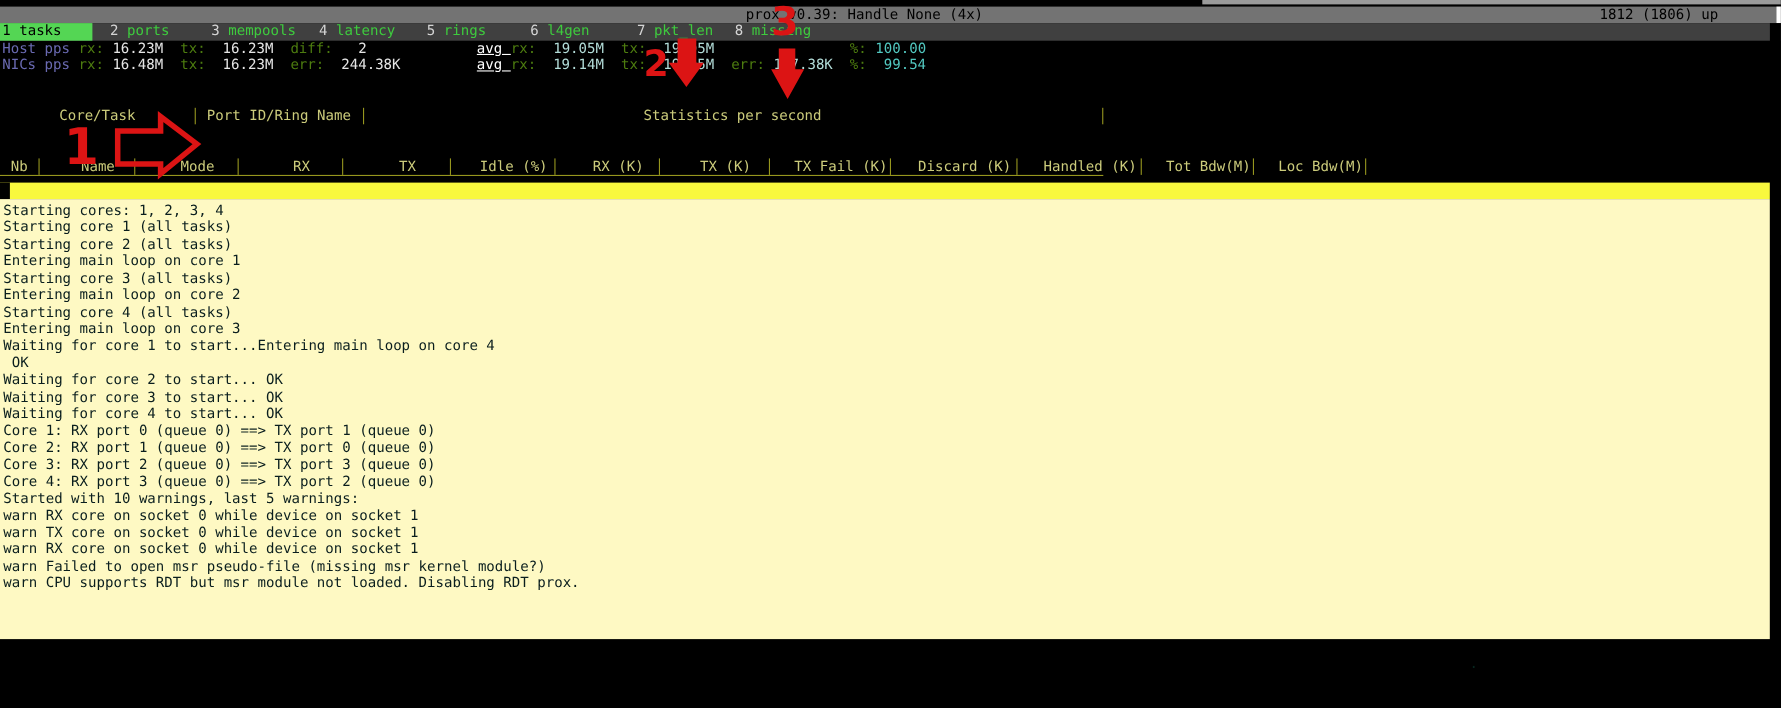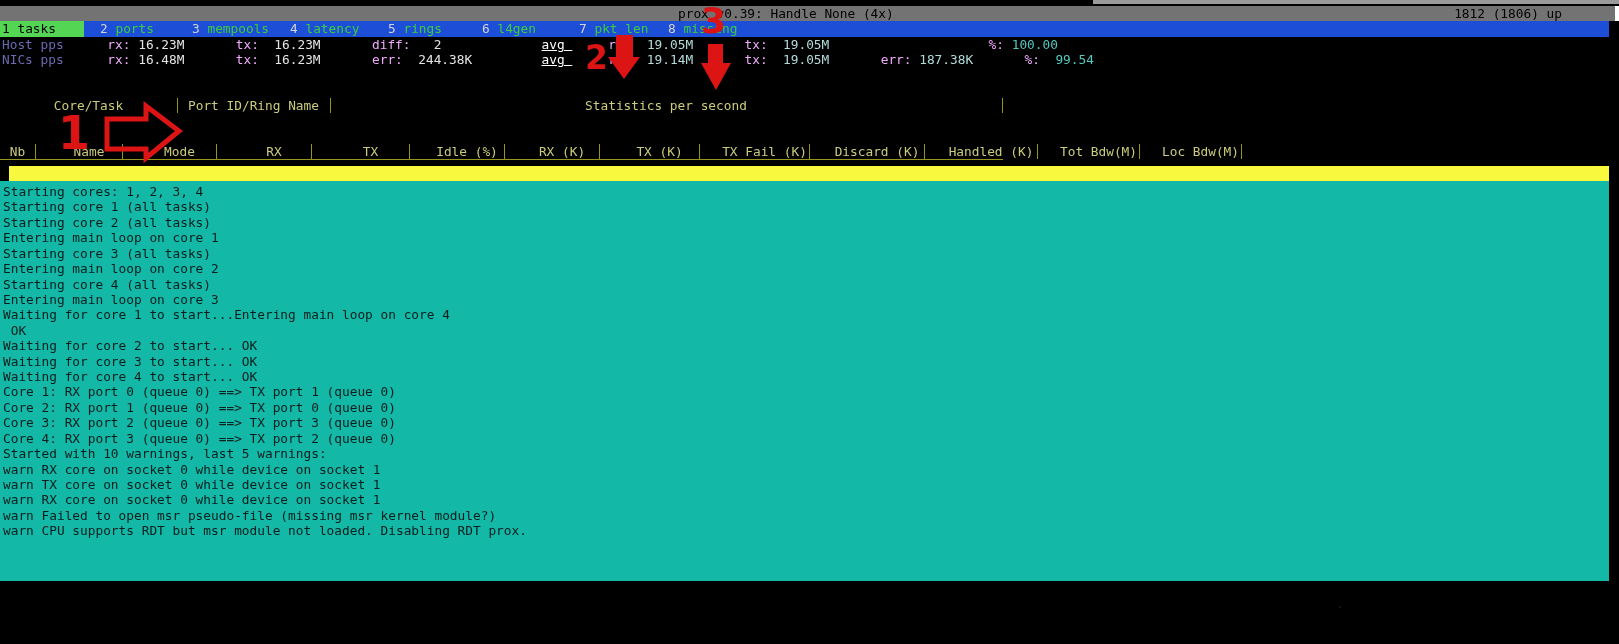--- a/index.html
+++ b/index.html
@@ -8,46 +8,46 @@
   .mono{font-size:12.8px;line-height:15.4px;white-space:pre;}
   
   .top-strip{position:absolute;top:0;left:0;width:1619px;height:6px;background:#000;}
   .top-strip .gray-seg{position:absolute;top:0;left:1093px;right:0;height:4px;background:#9a9a9a;}
   
   .titlebar{position:absolute;top:6px;left:0;width:1619px;height:15px;background:#737373;color:#000;}
   .titlebar .app-title{position:absolute;left:678px;top:0;}
   .titlebar .counter{position:absolute;right:57px;top:0;}
   .white-sliver{position:absolute;top:6px;right:0;width:4px;height:15px;background:#fff;}
   
-  .tabbar{position:absolute;top:21px;left:0;width:1619px;height:16px;background:#1d4ed8;}
+  .tabbar{position:absolute;top:21px;left:0;width:1619px;height:16px;background:#404040;}
   .tab{position:absolute;top:0;height:16px;cursor:default;}
   .tab .tnum{color:#d4d4d4;}
   .tab .tname{color:#3ecb3e;}
   .tab.active{left:0;width:82px;background:#54d654;padding-left:2px;}
   .tab.active .tnum,.tab.active .tname{color:#000;}
   
   .statline{position:absolute;left:2px;margin:0;}
-  .c-host{color:#6a6ab2;} .c-lab{color:#f0abfc;margin-left:36px;} .c-val{color:#e4e4e4;}
+  .c-host{color:#6a6ab2;} .c-lab{color:#4d7c0f;} .c-val{color:#e4e4e4;}
   .c-avg{color:#ffffff;text-decoration:underline;} .c-tval{color:#b2dcd8;margin-top:34px;} .c-pct{color:#52c8c0;} .c-sp{color:#000;}
   
   .ptable{position:absolute;top:67px;left:0;width:1003px;}
   .grow{position:relative;height:15px;color:#cbcb7b;}
   .grow .g{position:absolute;top:0;height:15px;text-align:center;border-right:1px solid #96961e;}
   .g1{left:0;width:177px;} .g2{left:177px;width:153px;} .g3{left:330px;width:672px;}
   .thead,.trow{display:grid;grid-template-columns:36px 67px 74px 75px 78px 75px 75px 80px 90px 95px 93px 82px 82px;}
   .thead{height:15px;color:#cbcb7b;border-bottom:1px solid #96961e;gap:20px;}
   .thead div{border-right:1px solid #96961e;text-align:center;overflow:hidden;}
   .trow{height:15.7px;color:#dcdcdc;}
   .trow div{border-right:1px solid #96961e;text-align:right;padding-right:5px;overflow:hidden;}
   .trow div.port{text-align:left;padding-left:3px;padding-right:0;color:#3ec43e;}
   .trow.last{border-bottom:1px solid #96961e;}
   
   .yellowbar{position:absolute;top:166px;left:0;width:1609px;height:15px;background:#f8f83e;}
   .cursor-block{position:absolute;left:0;top:0;width:9px;height:15px;background:#000;}
-  .console{position:absolute;top:181px;left:0;width:1609px;height:400px;background:#14b8a6;
+  .console{position:absolute;top:181px;left:0;width:1609px;height:400px;background:#fef9c3;
            color:#0a1e1e;padding:3px 0 16px 3px;box-sizing:border-box;}
   .cline{white-space:pre;font-size:12.8px;line-height:15.42px;}
   .stray-mark{position:absolute;left:1336px;top:596px;color:#07261f;}
   .right-strip{position:absolute;right:0;top:21px;width:10px;height:623px;background:#000;}
   
   .annot-svg{position:absolute;top:0;left:0;pointer-events:none;}
   .digit{position:absolute;color:#dc1414;font-family:"DejaVu Sans","Liberation Sans",sans-serif;
          font-weight:bold;line-height:1;pointer-events:none;}
   .d1{left:58px;top:110px;font-size:46px;}
   .d2{left:585px;top:41px;font-size:33px;}

